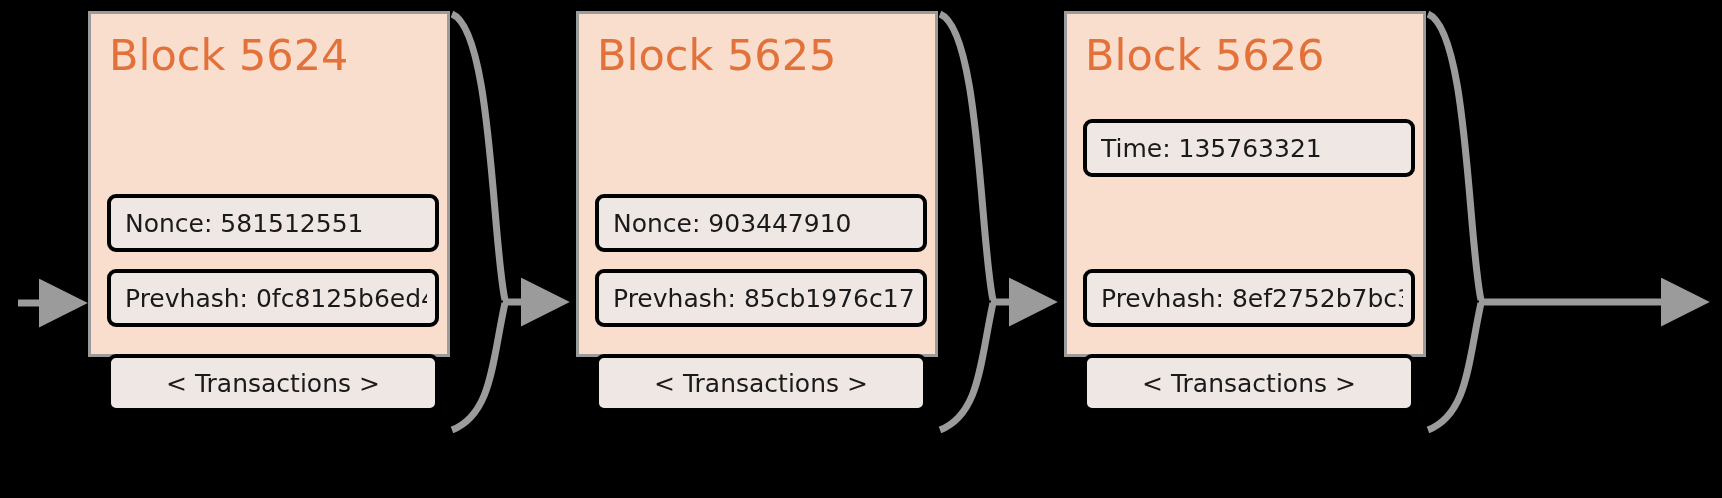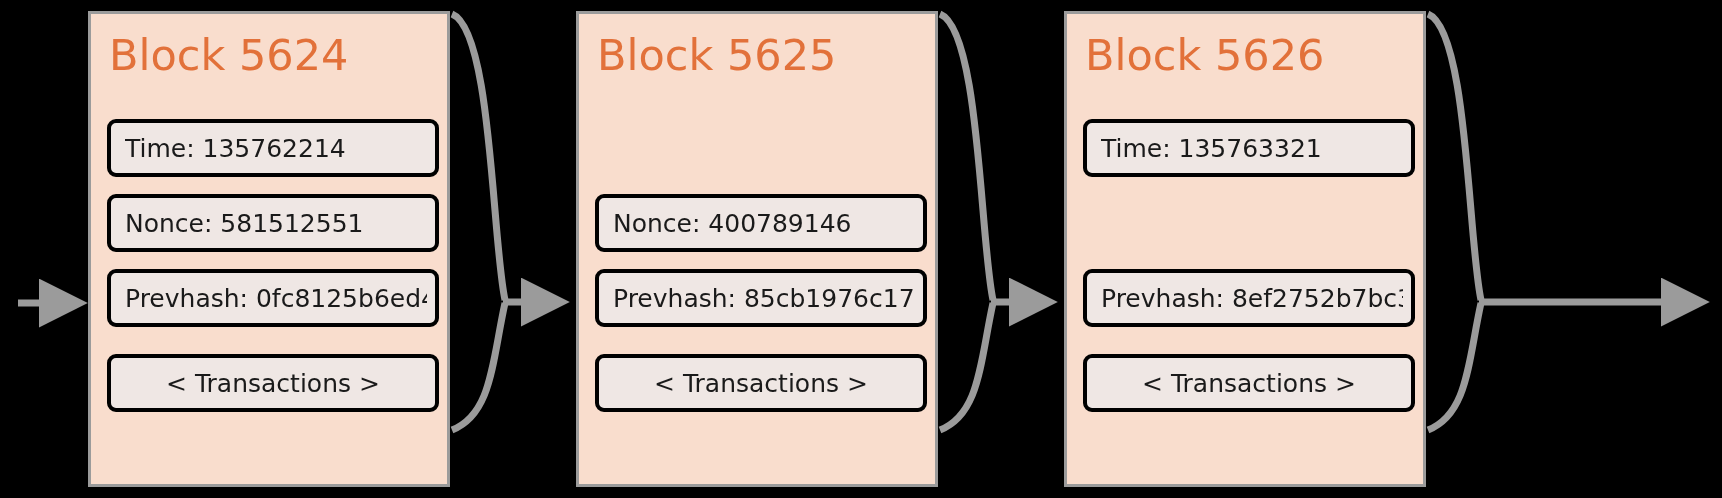--- a/index.html
+++ b/index.html
@@ -26,21 +26,21 @@
     top: 0;
     width: 1722px;
     height: 498px;
     z-index: 1;
   }
   
   .block {
     position: absolute;
     top: 11px;
     width: 362px;
-    height: 476px;
+    height: 346px;
     background: #f9ddcd;
     border: 3px solid #9b9b9b;
     box-sizing: border-box;
     z-index: 2;
   }
   .block-title {
     position: absolute;
     left: 18px;
     top: 15px;
     font-size: 43px;
@@ -112,38 +112,35 @@
 
     <g>
       <path d="M1428,14 C1468,30 1468,240 1481,300" fill="none" stroke="#9b9b9b" stroke-width="7"></path>
       <path d="M1428,430 C1468,414 1468,362 1481,303" fill="none" stroke="#9b9b9b" stroke-width="7"></path>
       <line x1="1479" y1="302" x2="1700" y2="302" stroke="#9b9b9b" stroke-width="7" marker-end="url(#arrowhead)"></line>
     </g>
   </svg>
 
   <div class="block" style="left:88px;">
     <div class="block-title">Block 5624</div>
-    <div class="field f-time">
-      <div class="field-text">Time: 135762214</div>
-    </div>
     <div class="field f-nonce">
       <div class="field-text">Nonce: 581512551</div>
     </div>
     <div class="field f-prev">
       <div class="field-text">Prevhash: 0fc8125b6ed4</div>
     </div>
     <div class="field f-tx">
       <div class="field-text center">&lt; Transactions &gt;</div>
     </div>
   </div>
 
   <div class="block" style="left:576px;">
     <div class="block-title">Block 5625</div>
     <div class="field f-nonce">
-      <div class="field-text">Nonce: 400789146</div>
+      <div class="field-text">Nonce: 903447910</div>
     </div>
     <div class="field f-prev">
       <div class="field-text">Prevhash: 85cb1976c171</div>
     </div>
     <div class="field f-tx">
       <div class="field-text center">&lt; Transactions &gt;</div>
     </div>
   </div>
 
   <div class="block" style="left:1064px;">

